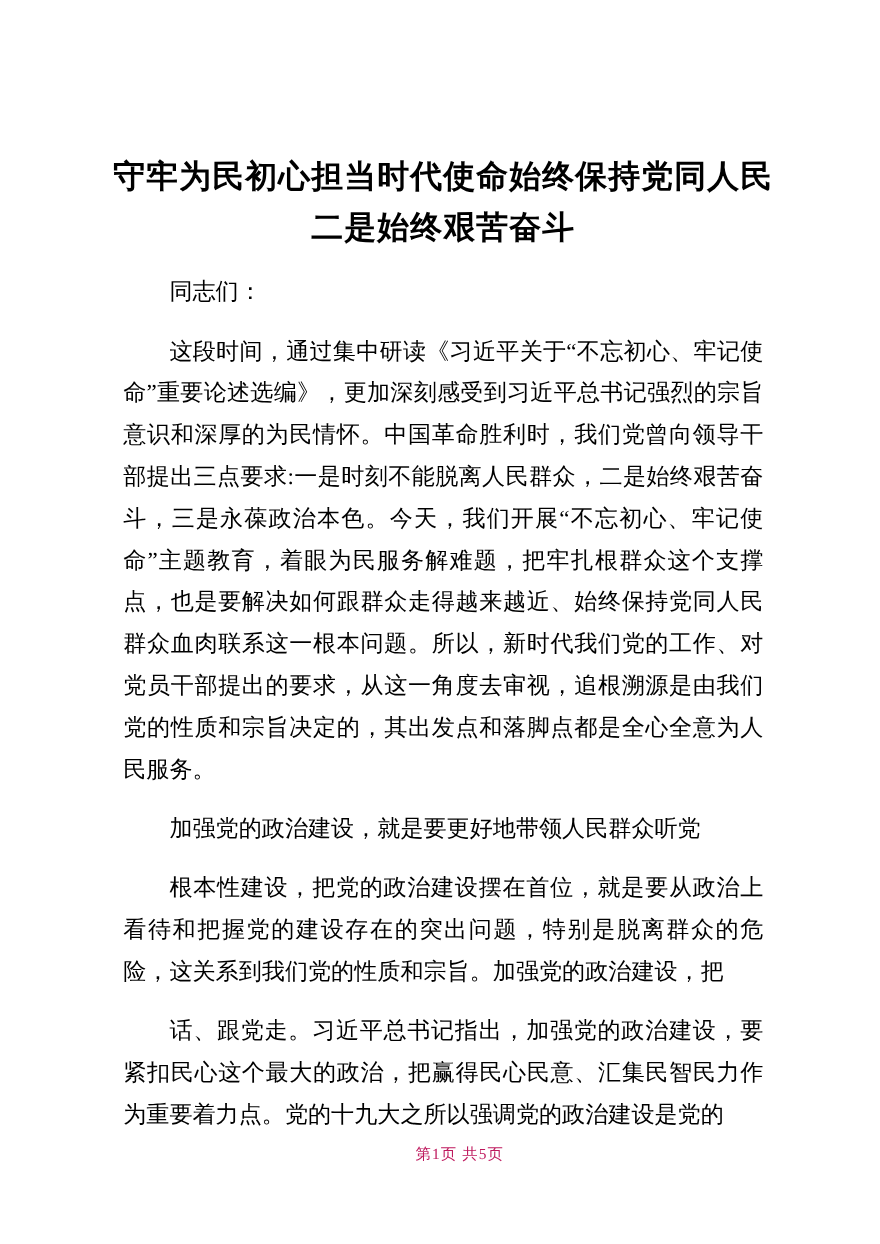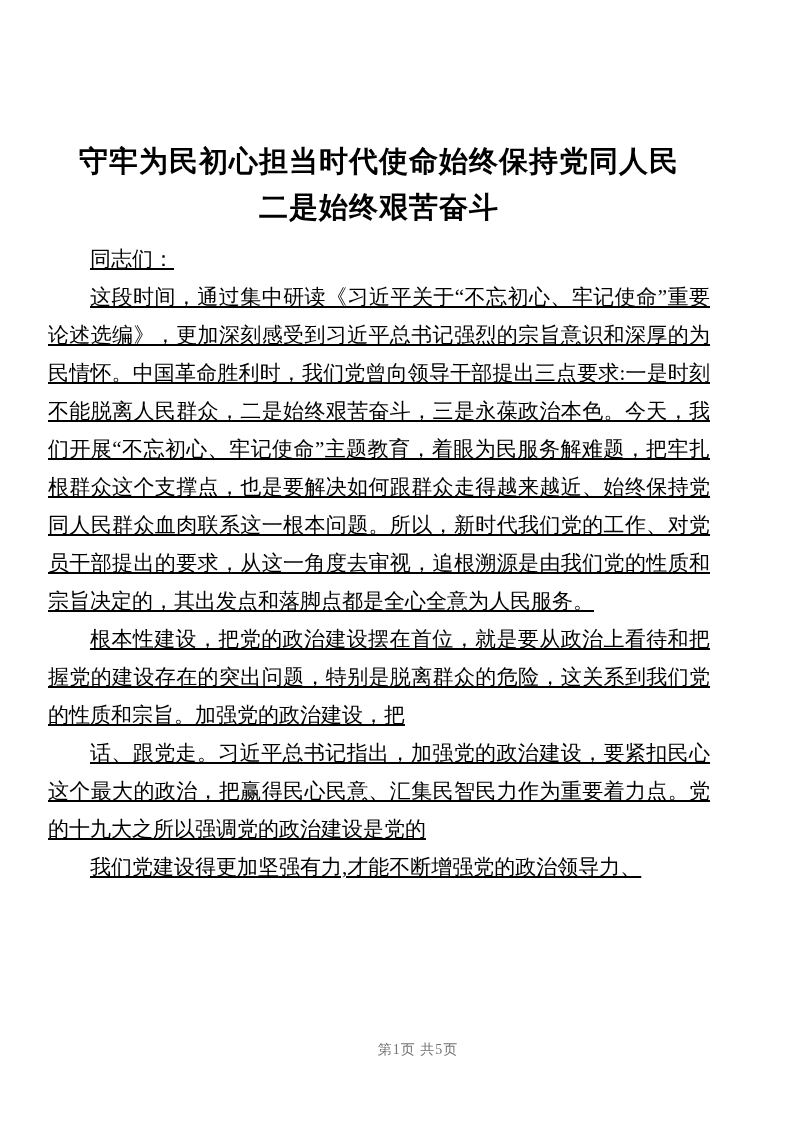--- a/index.html
+++ b/index.html
@@ -7,71 +7,70 @@
     padding: 0;
     background: #ffffff;
   }
   .page {
     position: relative;
     width: 800px;
     height: 1131px;
     margin: 0 auto;
     background: #ffffff;
     box-sizing: border-box;
-    padding: 138px 90px 0 48px;
+    padding: 138px 90px 0 96px;
     overflow: hidden;
     font-family: "Liberation Serif", "DejaVu Serif", serif;
     color: #000000;
   }
   .doc-title {
     margin: 0 0 10px 0;
     text-align: center;
     font-size: 29px;
     font-weight: bold;
     line-height: 46px;
     letter-spacing: 1px;
   }
   .doc-title .title-line {
     display: block;
   }
   .body-text p {
-    margin: 0;
+    margin: 16px;
     font-size: 21px;
     line-height: 38px;
     text-indent: 2em;
     text-align: justify;
     text-justify: inter-character;
     word-break: break-all;
-    text-decoration: underline;
   }
   .page-footer {
     position: absolute;
     left: 0;
     right: 0;
     bottom: 72px;
     text-align: center;
     font-size: 14px;
-    color: #737373;
+    color: #be185d;
     letter-spacing: 1px;
     margin-left: 36px;
   }
 </style>
 </head>
 <body>
 
 <div class="page">
 
   <h1 class="doc-title">
     <span class="title-line">守牢为民初心担当时代使命始终保持党同人民</span>
     <span class="title-line">二是始终艰苦奋斗</span>
   </h1>
 
   <div class="body-text">
     <p>同志们：</p>
     <p>这段时间，通过集中研读《习近平关于“不忘初心、牢记使命”重要论述选编》，更加深刻感受到习近平总书记强烈的宗旨意识和深厚的为民情怀。中国革命胜利时，我们党曾向领导干部提出三点要求:一是时刻不能脱离人民群众，二是始终艰苦奋斗，三是永葆政治本色。今天，我们开展“不忘初心、牢记使命”主题教育，着眼为民服务解难题，把牢扎根群众这个支撑点，也是要解决如何跟群众走得越来越近、始终保持党同人民群众血肉联系这一根本问题。所以，新时代我们党的工作、对党员干部提出的要求，从这一角度去审视，追根溯源是由我们党的性质和宗旨决定的，其出发点和落脚点都是全心全意为人民服务。</p>
+    <p>加强党的政治建设，就是要更好地带领人民群众听党</p>
     <p>根本性建设，把党的政治建设摆在首位，就是要从政治上看待和把握党的建设存在的突出问题，特别是脱离群众的危险，这关系到我们党的性质和宗旨。加强党的政治建设，把</p>
     <p>话、跟党走。习近平总书记指出，加强党的政治建设，要紧扣民心这个最大的政治，把赢得民心民意、汇集民智民力作为重要着力点。党的十九大之所以强调党的政治建设是党的</p>
-    <p>我们党建设得更加坚强有力,才能不断增强党的政治领导力、</p>
   </div>
 
   <div class="page-footer">第1页 共5页</div>
 
 </div>
 
 </body></html>

